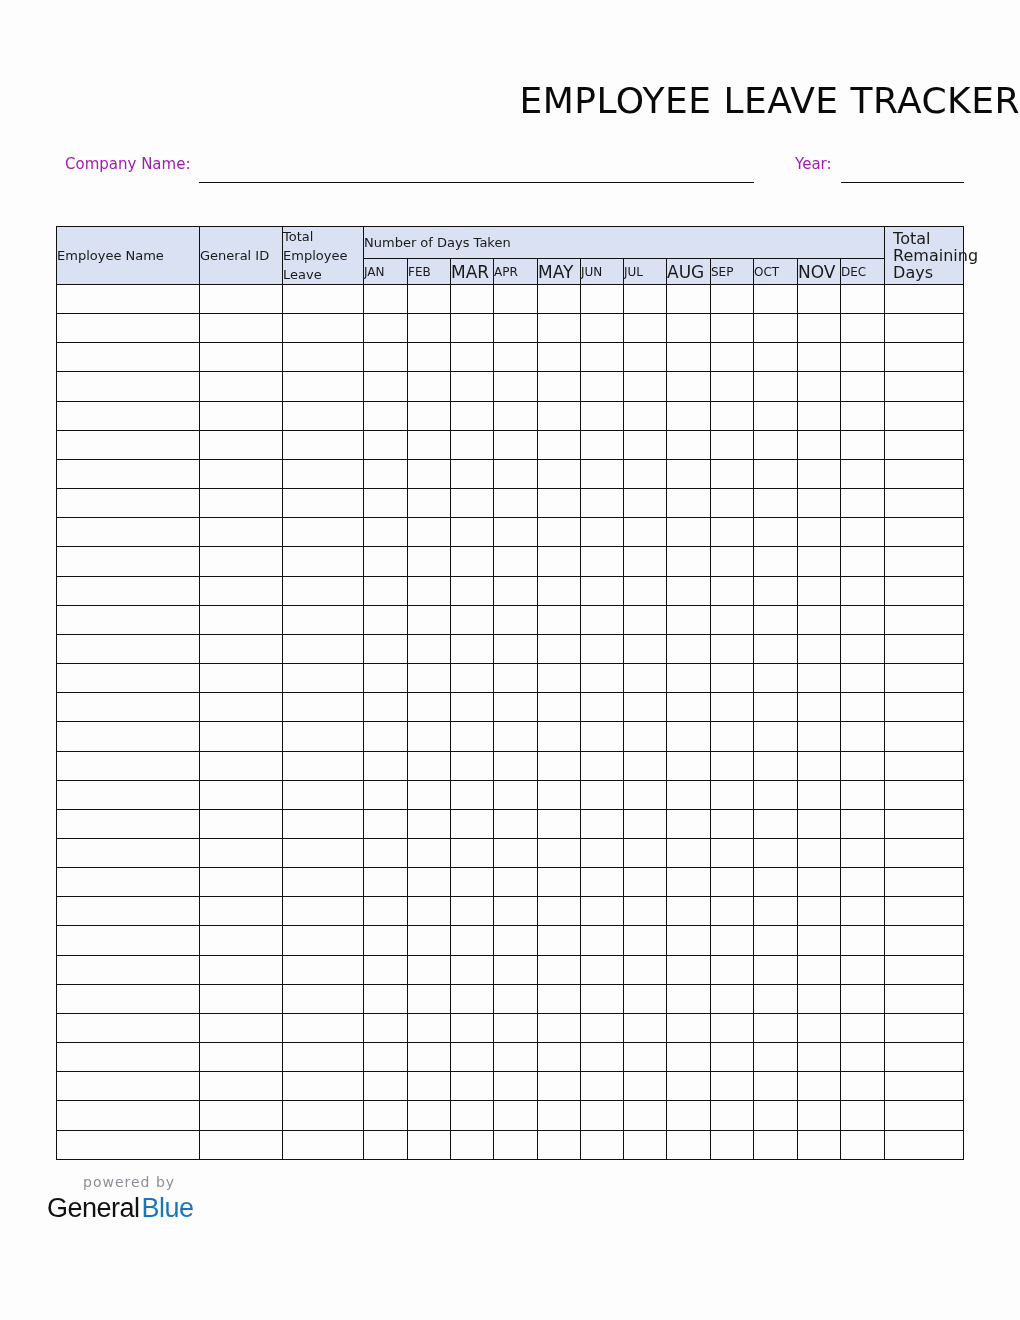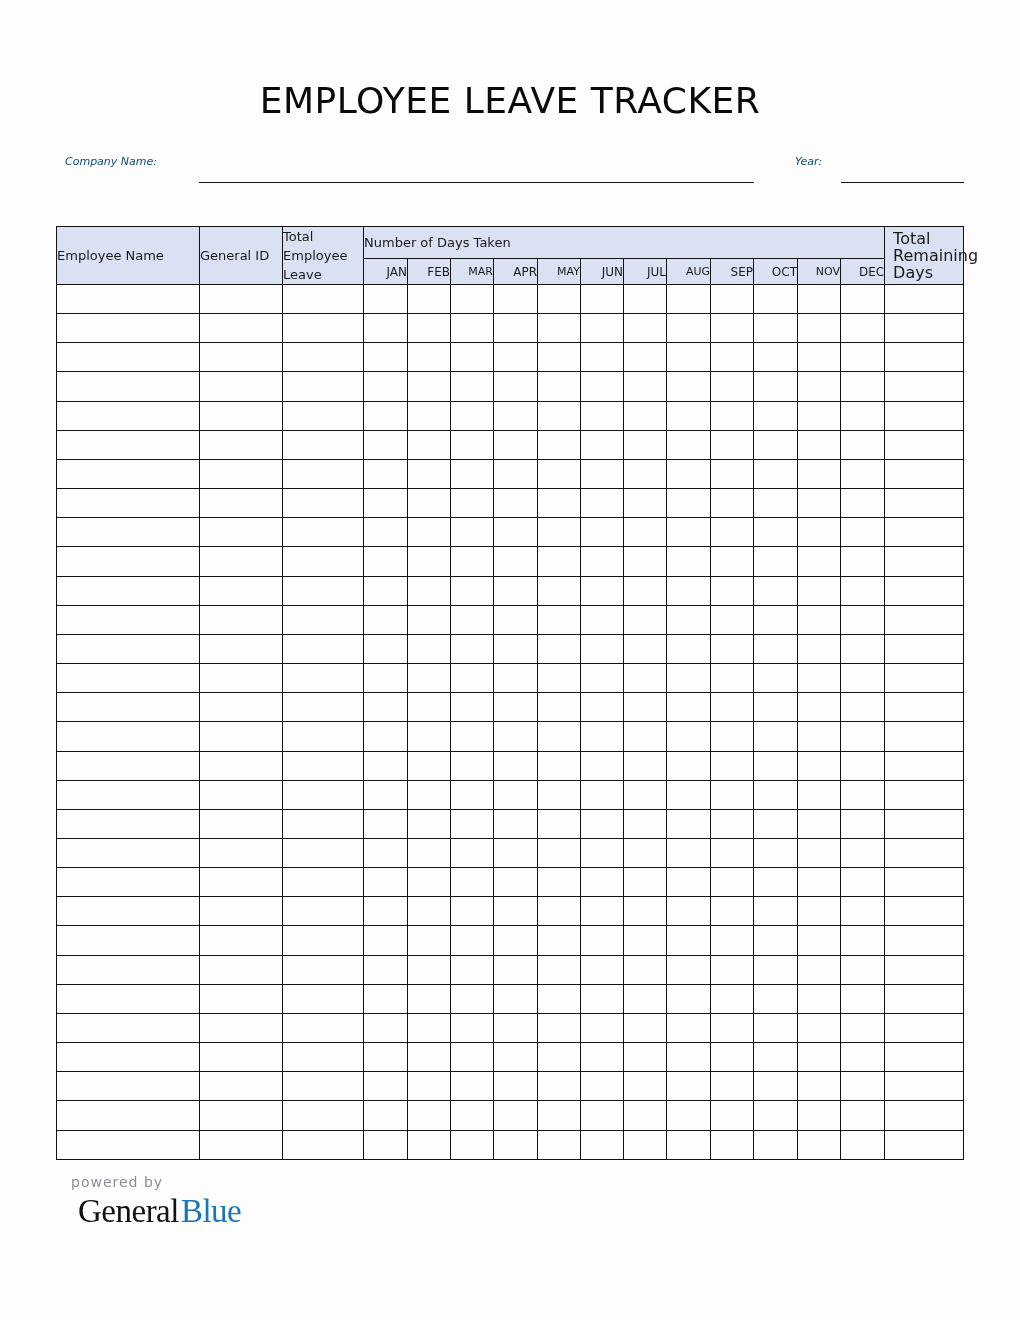--- a/index.html
+++ b/index.html
@@ -13,33 +13,32 @@
       position: relative;
       font-family: "Liberation Sans", "DejaVu Sans", sans-serif;
       color: #111;
       overflow: hidden;
     }
     .title {
       position: absolute;
       top: 80px;
       left: 0;
       width: 1020px;
-      text-align: center;
+      text-align: right;
       font-size: 36px;
       letter-spacing: 0.5px;
       color: #0a0a0a;
       font-family: "DejaVu Sans", "Liberation Sans", sans-serif;
       font-weight: normal;
     }
     .field-label {
       position: absolute;
-      font-size: 11px;
-      color: #0c4a6e;
+      font-size: 15px;
+      color: #a21caf;
       font-family: "DejaVu Sans", "Liberation Sans", sans-serif;
-      font-style: italic;
     }
     .field-line {
       position: absolute;
       height: 1px;
       border-bottom: 1.2px solid #111;
     }
     table.tracker {
       position: absolute;
       left: 56px;
       top: 226px;
@@ -64,48 +63,48 @@
       line-height: 19px;
     }
     th.hdr.center {
       padding-left: 0;
     }
     th.month {
       background: #d9e1f2;
       font-family: "DejaVu Sans", "Liberation Sans", sans-serif;
       font-size: 12px;
       color: #1a1a1a;
-      text-align: right;
+      text-align: left;
       vertical-align: middle;
     }
-    th.month.small { font-size: 11px; }
+    th.month.small { font-size: 17px; }
     th.hdr.small {
       font-size: 16px;
       line-height: 17px;
       padding-left: 8px;
     }
     tr.top-hdr { height: 32px; }
     tr.month-hdr { height: 26px; }
     tr.body-row { height: 29.17px; }
     td.cell { background: #fdfdfd; }
     .powered {
       position: absolute;
-      left: 71px;
+      left: 83px;
       top: 1174px;
       font-size: 14px;
       letter-spacing: 1px;
       color: #8c8f96;
       font-family: "DejaVu Sans", "Liberation Sans", sans-serif;
     }
     .brand {
       position: absolute;
-      left: 78px;
+      left: 47px;
       top: 1193px;
-      font-size: 33px;
-      font-family: Liberation Serif, serif;
+      font-size: 27px;
+      font-family: Liberation Sans, sans-serif;
       letter-spacing: -0.5px;
     }
     .brand .general { color: #111; }
     .brand .blue { color: #1b75bb; margin-left: 2px; }
   </style>
 </head>
 <body>
 
 <div class="title">EMPLOYEE LEAVE TRACKER</div>
 

